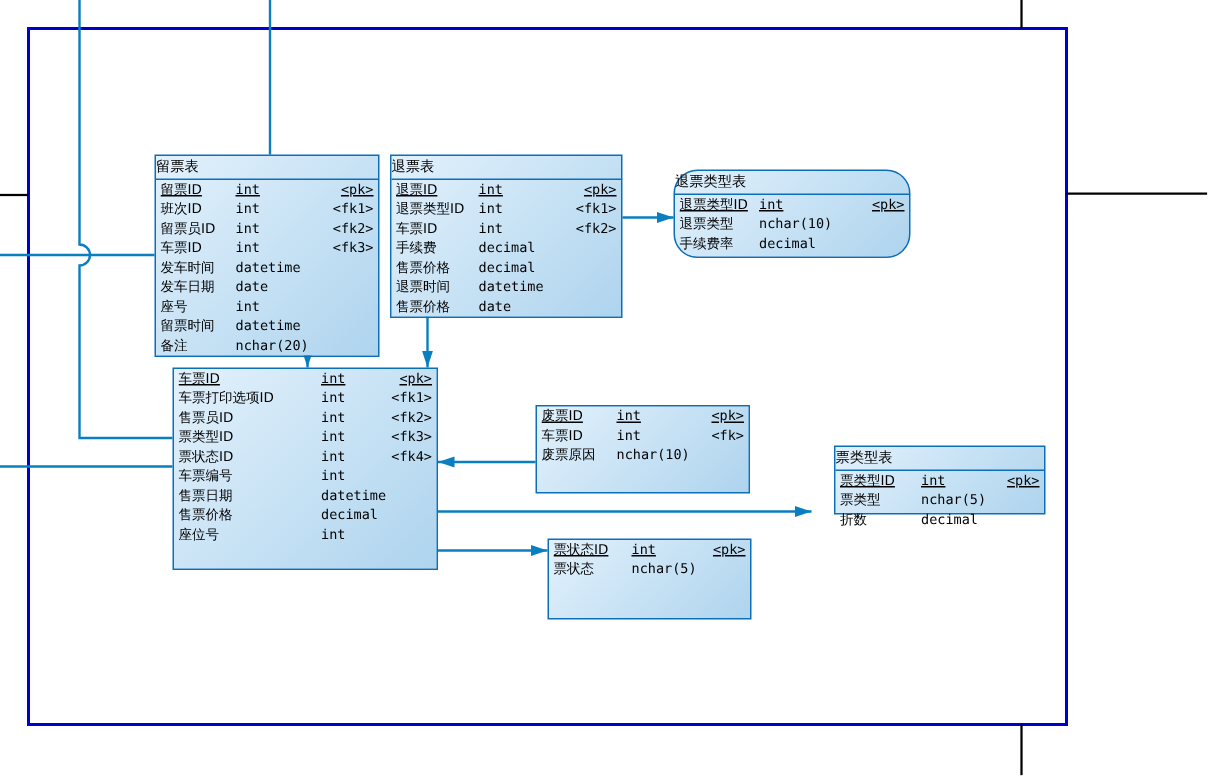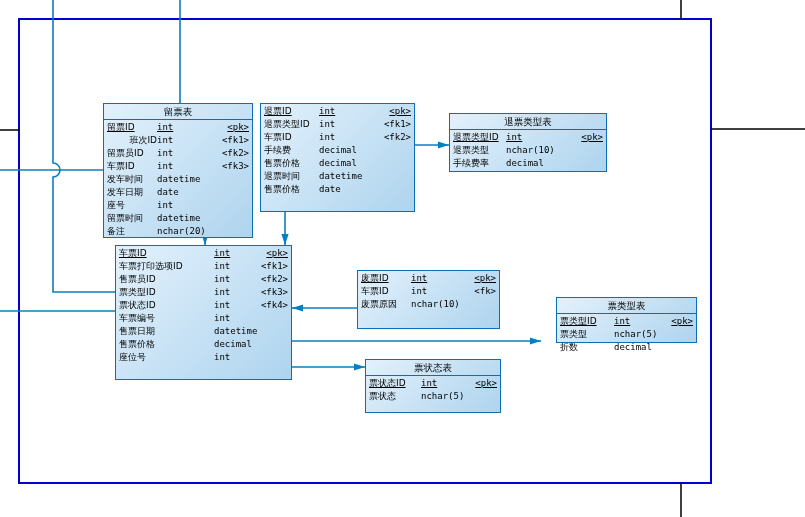--- a/index.html
+++ b/index.html
@@ -1,21 +1,21 @@
 <!DOCTYPE html>
 <html><head>
 <meta charset="utf-8">
 <style>
   html,body{margin:0;padding:0;background:#ffffff;}
   #canvas{position:relative;width:805px;height:517px;background:#ffffff;overflow:hidden;
           font-family:"DejaVu Sans","Liberation Sans",sans-serif;}
   #wires{position:absolute;left:0;top:0;}
   .etable{position:absolute;box-sizing:border-box;border:1.5px solid #0d6eb8;
           font-size:9px;color:#000;line-height:13px;}
-  .etable .title{height:15px;line-height:15px;text-align:center;font-size:9.5px;
+  .etable .title{height:15px;line-height:15px;text-align:left;font-size:9.5px;
                  border-bottom:1.5px solid #0d6eb8;white-space:nowrap;overflow:hidden;}
   .etable .rows{padding-top:1px;}
   .erow{display:flex;height:13px;line-height:13px;padding:0 3px;white-space:nowrap;overflow:hidden;}
   .erow .fname{flex:0 0 auto;overflow:hidden;}
   .erow .ftype{flex:1 1 auto;font-family:"DejaVu Sans Mono","Liberation Mono",monospace;text-align:left;}
   .erow .fkey{flex:0 0 auto;font-family:"DejaVu Sans Mono","Liberation Mono",monospace;}
   .erow.pk .fname,.erow.pk .ftype,.erow.pk .fkey{text-decoration:underline;}
 </style>
 </head>
 <body>
@@ -66,21 +66,21 @@
     </svg>
     <div class="etable" style="left: 103px; top: 103px; width: 150px; height: 135px; border-color: rgb(13, 110, 184); background: linear-gradient(135deg, rgb(227, 241, 252), rgb(174, 212, 238));">
       <div class="title" style="border-color: rgb(13, 110, 184);">留票表</div>
       <div class="rows">
         <div class="erow pk">
           <span class="fname" style="width: 50px;">留票ID</span>
           <span class="ftype">int</span>
           <span class="fkey">&lt;pk&gt;</span>
         </div>
         <div class="erow">
-          <span class="fname" style="width: 50px; text-align: right;">班次ID</span>
+          <span class="fname" style="width: 50px;">班次ID</span>
           <span class="ftype">int</span>
           <span class="fkey">&lt;fk1&gt;</span>
         </div>
         <div class="erow">
           <span class="fname" style="width: 50px;">留票员ID</span>
           <span class="ftype">int</span>
           <span class="fkey">&lt;fk2&gt;</span>
         </div>
         <div class="erow">
           <span class="fname" style="width: 50px;">车票ID</span>
@@ -108,20 +108,21 @@
           <span class="fkey"></span>
         </div>
         <div class="erow">
           <span class="fname" style="width: 50px;">备注</span>
           <span class="ftype">nchar(20)</span>
           <span class="fkey"></span>
         </div>
       </div>
     </div>
     <div class="etable" style="left: 260px; top: 103px; width: 155px; height: 109px; border-color: rgb(13, 110, 184); background: linear-gradient(135deg, rgb(227, 241, 252), rgb(174, 212, 238));">
+      <div class="title" style="border-color: rgb(13, 110, 184);">退票表</div>
       <div class="rows">
         <div class="erow pk">
           <span class="fname" style="width: 55px;">退票ID</span>
           <span class="ftype">int</span>
           <span class="fkey">&lt;pk&gt;</span>
         </div>
         <div class="erow">
           <span class="fname" style="width: 55px;">退票类型ID</span>
           <span class="ftype">int</span>
           <span class="fkey">&lt;fk1&gt;</span>
@@ -146,21 +147,21 @@
           <span class="ftype">datetime</span>
           <span class="fkey"></span>
         </div>
         <div class="erow">
           <span class="fname" style="width: 55px;">售票价格</span>
           <span class="ftype">date</span>
           <span class="fkey"></span>
         </div>
       </div>
     </div>
-    <div class="etable" style="left: 449px; top: 113px; width: 158px; height: 59px; border-color: rgb(13, 110, 184); background: linear-gradient(135deg, rgb(227, 241, 252), rgb(174, 212, 238));">
+    <div class="etable" style="left: 449px; top: 113px; width: 158px; height: 59px; border-color: rgb(13, 110, 184); background: linear-gradient(135deg, rgb(227, 241, 252), rgb(174, 212, 238)); border-radius: 16px;">
       <div class="title" style="border-color: rgb(13, 110, 184);">退票类型表</div>
       <div class="rows">
         <div class="erow pk">
           <span class="fname" style="width: 53px;">退票类型ID</span>
           <span class="ftype">int</span>
           <span class="fkey">&lt;pk&gt;</span>
         </div>
         <div class="erow">
           <span class="fname" style="width: 53px;">退票类型</span>
           <span class="ftype">nchar(10)</span>
@@ -255,21 +256,20 @@
           <span class="fkey"></span>
         </div>
         <div class="erow">
           <span class="fname" style="width: 54px;">折数</span>
           <span class="ftype">decimal</span>
           <span class="fkey"></span>
         </div>
       </div>
     </div>
     <div class="etable" style="left: 365px; top: 359px; width: 136px; height: 54px; border-color: rgb(13, 110, 184); background: linear-gradient(135deg, rgb(227, 241, 252), rgb(174, 212, 238));">
-      <div class="title" style="border-color: rgb(13, 110, 184);">票状态表</div>
       <div class="rows">
         <div class="erow pk">
           <span class="fname" style="width: 52px;">票状态ID</span>
           <span class="ftype">int</span>
           <span class="fkey">&lt;pk&gt;</span>
         </div>
         <div class="erow">
           <span class="fname" style="width: 52px;">票状态</span>
           <span class="ftype">nchar(5)</span>
           <span class="fkey"></span>

